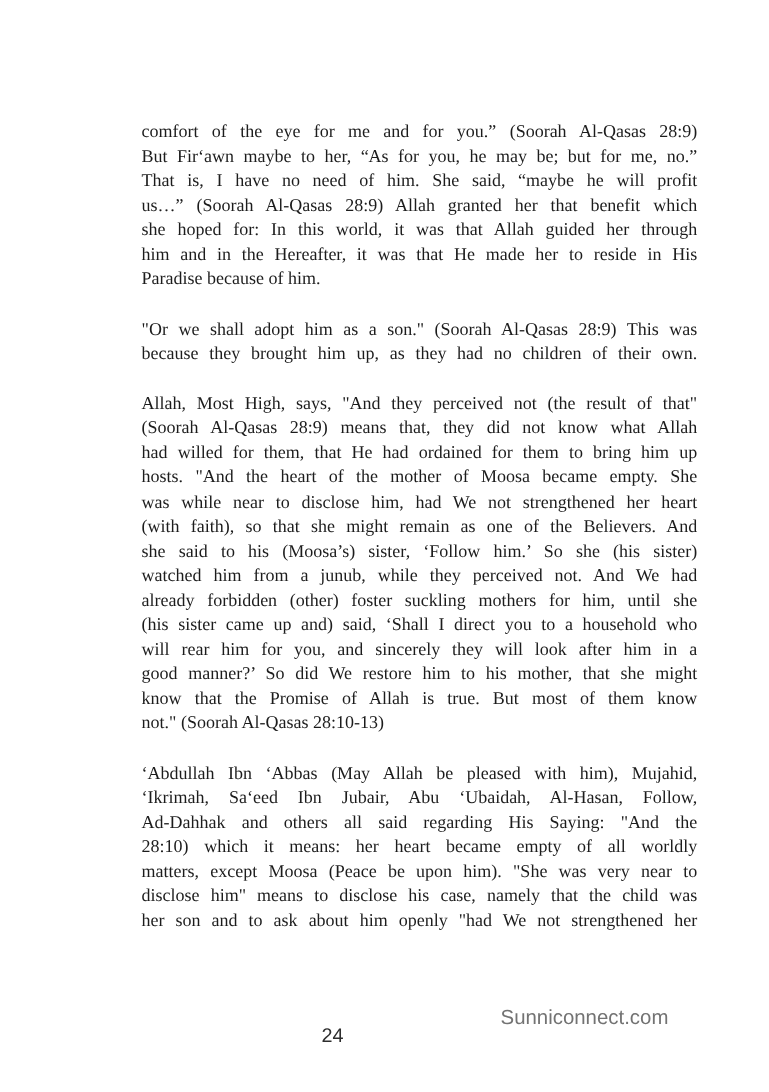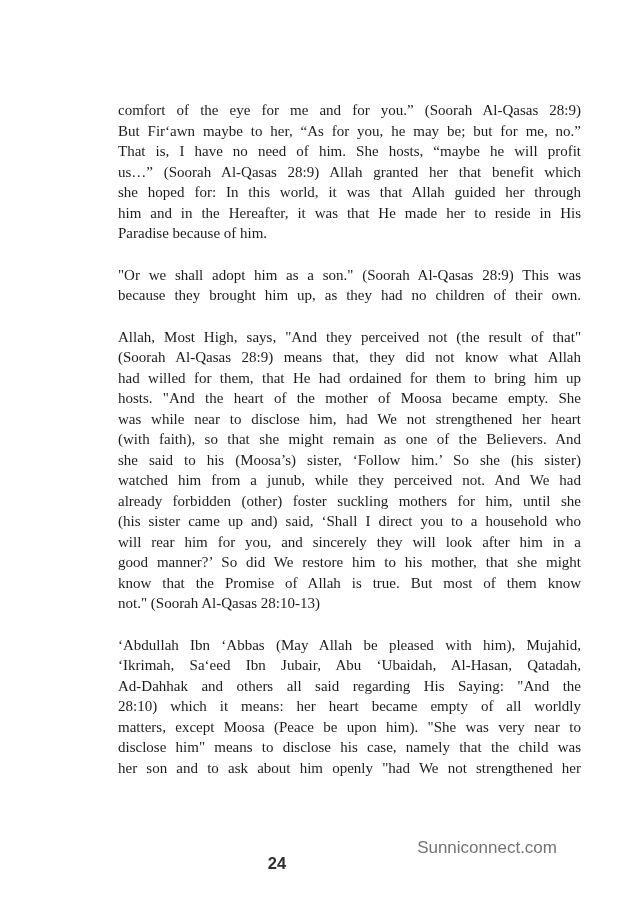--- a/index.html
+++ b/index.html
@@ -37,32 +37,31 @@
     font-size: 17px;
     color: #737373;
   }
   .pagenum {
     position: absolute;
     top: 854px; left: 257px; width: 40px;
     text-align: center;
     font-family: "Liberation Sans", sans-serif;
     font-size: 16.5px;
     color: #2e2e2e;
-    font-weight: bold;
   }
 </style>
 </head>
 <body>
 
 <div class="page">
   <div class="text-block">
       <div class="para">
         <div class="jline">comfort of the eye for me and for you.” (Soorah Al-Qasas 28:9)</div>
         <div class="jline">But Fir‘awn maybe to her, “As for you, he may be; but for me, no.”</div>
-        <div class="jline">That is, I have no need of him. She hosts, “maybe he will profit</div>
+        <div class="jline">That is, I have no need of him. She said, “maybe he will profit</div>
         <div class="jline">us…” (Soorah Al-Qasas 28:9) Allah granted her that benefit which</div>
         <div class="jline">she hoped for: In this world, it was that Allah guided her through</div>
         <div class="jline">him and in the Hereafter, it was that He made her to reside in His</div>
         <div class="jline lastline">Paradise because of him.</div>
       </div>
       <div class="para">
         <div class="jline">"Or we shall adopt him as a son." (Soorah Al-Qasas 28:9) This was</div>
         <div class="jline">because they brought him up, as they had no children of their own.</div>
       </div>
       <div class="para">
@@ -76,21 +75,21 @@
         <div class="jline">watched him from a junub, while they perceived not. And We had</div>
         <div class="jline">already forbidden (other) foster suckling mothers for him, until she</div>
         <div class="jline">(his sister came up and) said, ‘Shall I direct you to a household who</div>
         <div class="jline">will rear him for you, and sincerely they will look after him in a</div>
         <div class="jline">good manner?’ So did We restore him to his mother, that she might</div>
         <div class="jline">know that the Promise of Allah is true. But most of them know</div>
         <div class="jline lastline">not." (Soorah Al-Qasas 28:10-13)</div>
       </div>
       <div class="para">
         <div class="jline">‘Abdullah Ibn ‘Abbas (May Allah be pleased with him), Mujahid,</div>
-        <div class="jline">‘Ikrimah, Sa‘eed Ibn Jubair, Abu ‘Ubaidah, Al-Hasan, Qatadah,</div>
+        <div class="jline">‘Ikrimah, Sa‘eed Ibn Jubair, Abu ‘Ubaidah, Al-Hasan, Follow,</div>
         <div class="jline">Ad-Dahhak and others all said regarding His Saying: "And the</div>
         <div class="jline">28:10) which it means: her heart became empty of all worldly</div>
         <div class="jline">matters, except Moosa (Peace be upon him). "She was very near to</div>
         <div class="jline">disclose him" means to disclose his case, namely that the child was</div>
         <div class="jline">her son and to ask about him openly "had We not strengthened her</div>
       </div>
     </div>
   <div class="site">Sunniconnect.com</div>
   <div class="pagenum">24</div>
 </div>

